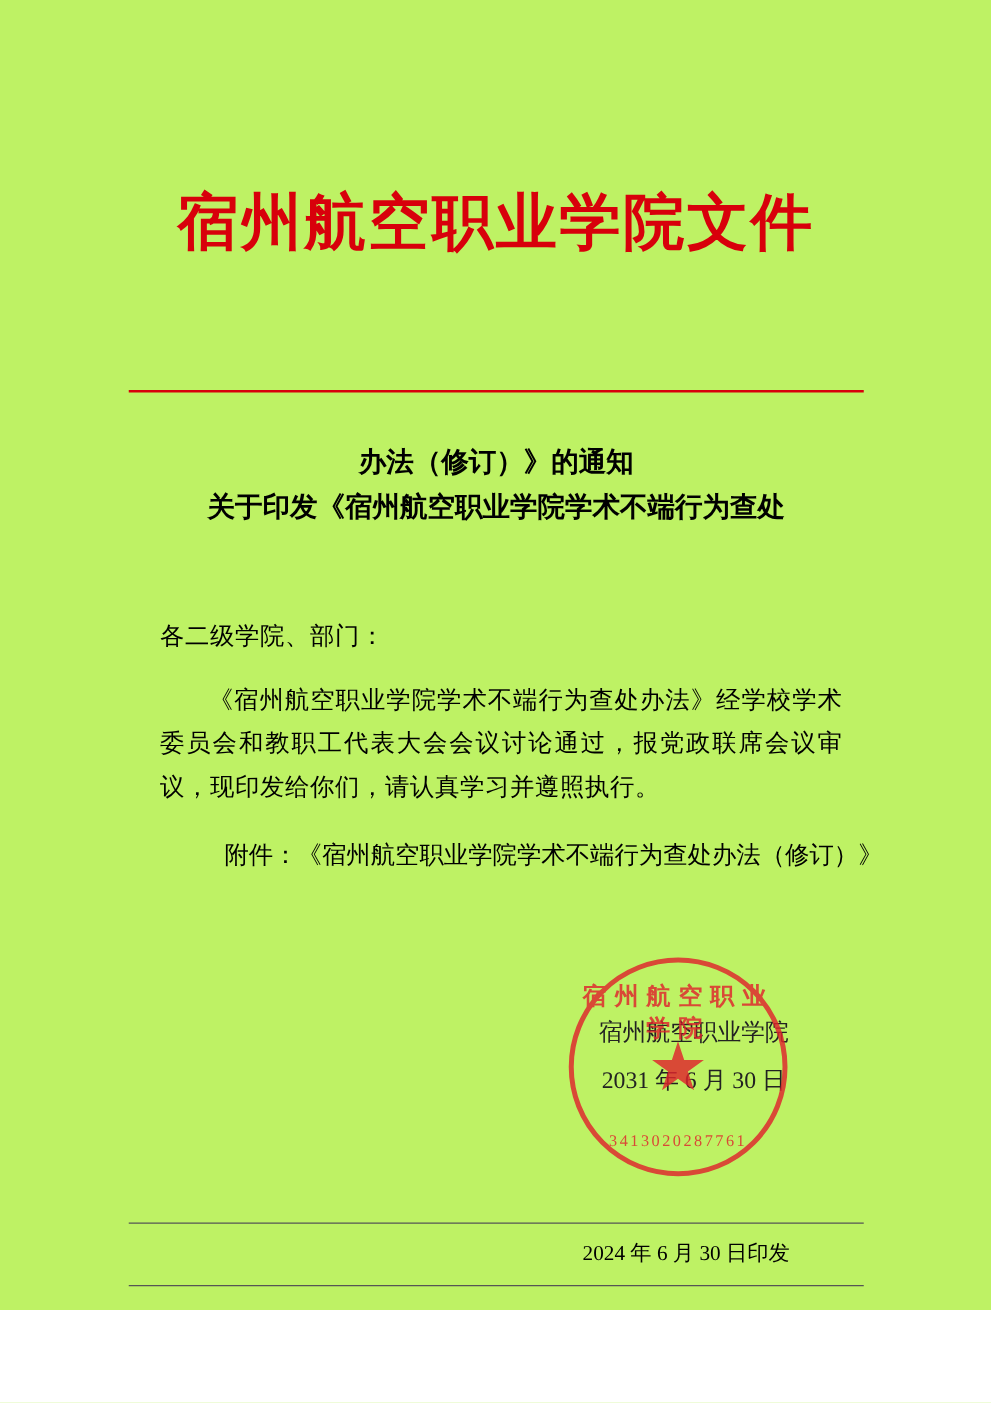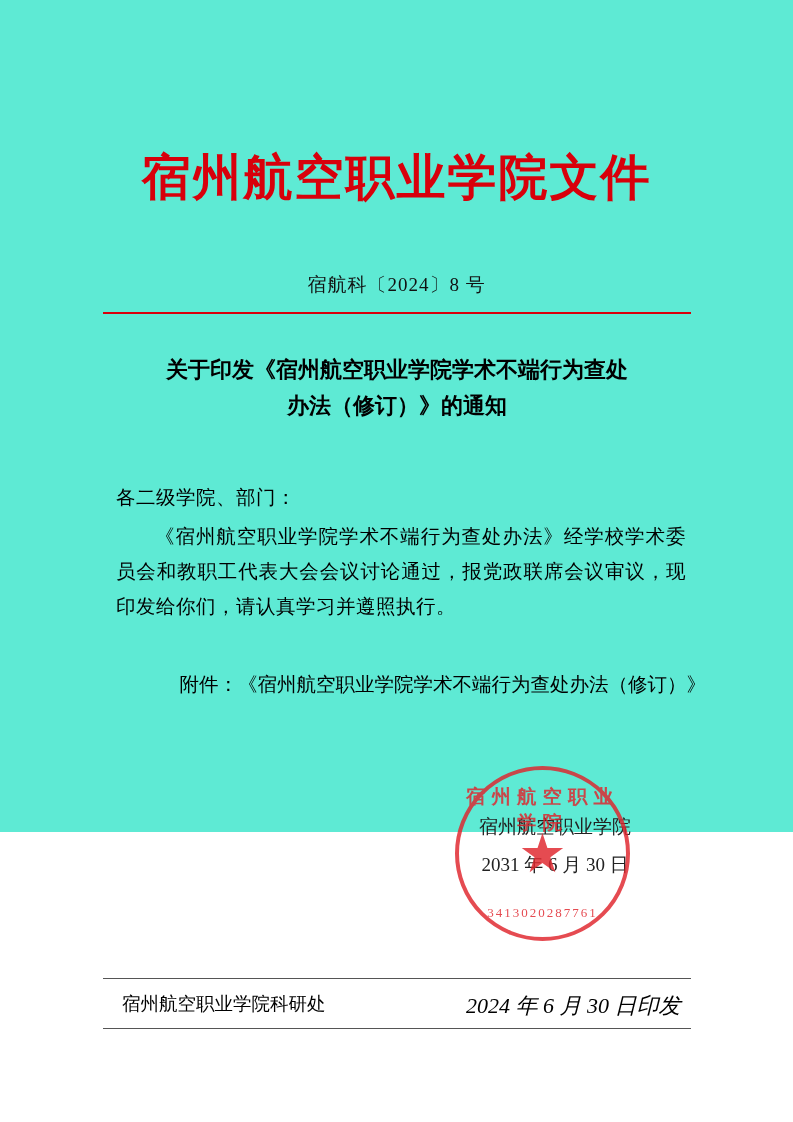--- a/index.html
+++ b/index.html
@@ -12,22 +12,22 @@
     height: 1122px;
     position: relative;
     font-family: "Liberation Serif", "DejaVu Serif", serif;
     color: #000000;
     overflow: hidden;
   }
   .page {
     position: absolute;
     left: 0; top: 0;
     width: 793px;
-    height: 832px;
-    background: #5eead4;
+    height: 1048px;
+    background: #bef264;
   }
   .doc-title {
     position: absolute;
     left: 0; right: 0;
     top: 145px;
     text-align: center;
     font-family: "Liberation Sans", "DejaVu Sans", sans-serif;
     font-weight: bold;
     font-size: 49px;
     letter-spacing: 2px;
@@ -67,21 +67,21 @@
     position: absolute;
     left: 112px;
     width: 578px;
     top: 476px;
     font-size: 19.5px;
     line-height: 35px;
     letter-spacing: 0.5px;
     color: #000000;
   }
   .body-block p {
-    margin: 4px;
+    margin: 16px;
     text-align: justify;
     text-justify: inter-ideograph;
   }
   .indent2 {
     text-indent: 2em;
     font-family: Liberation Serif, serif;
   }
   .attachment {
     position: absolute;
     left: 112px;
@@ -162,39 +162,37 @@
     position: absolute;
     left: 122px;
     top: 991px;
     font-size: 18.5px;
     color: #000000;
   }
   .footer-right {
     position: absolute;
     left: 466px;
     top: 991px;
-    font-size: 22px;
-    color: #000000;
-    font-style: italic;
+    font-size: 17px;
+    color: #000000;
   }
 </style>
 </head>
 <body>
 
 <div class="page">
 
   <div class="doc-title">宿州航空职业学院文件</div>
 
-  <div class="doc-number">宿航科〔2024〕8 号</div>
 
   <div class="red-rule"></div>
 
   <div class="subject">
+    <div>办法（修订）》的通知</div>
     <div>关于印发《宿州航空职业学院学术不端行为查处</div>
-    <div>办法（修订）》的通知</div>
   </div>
 
   <div class="body-block">
     <p>各二级学院、部门：</p>
     <p class="indent2">《宿州航空职业学院学术不端行为查处办法》经学校学术委员会和教职工代表大会会议讨论通过，报党政联席会议审议，现印发给你们，请认真学习并遵照执行。</p>
   </div>
 
   <div class="attachment">附件：《宿州航空职业学院学术不端行为查处办法（修订）》</div>
 
   <div class="signature">
@@ -202,17 +200,16 @@
     <div>2031 年 6 月 30 日</div>
   </div>
 
   <div class="seal">
     <div class="arc-top">宿州航空职业学院</div>
     <div class="star">★</div>
     <div class="arc-bottom">3413020287761</div>
   </div>
 
   <div class="footer-rule-top"></div>
-  <div class="footer-left">宿州航空职业学院科研处</div>
   <div class="footer-right">2024 年 6 月 30 日印发</div>
   <div class="footer-rule-bottom"></div>
 
 </div>
 
 </body></html>

